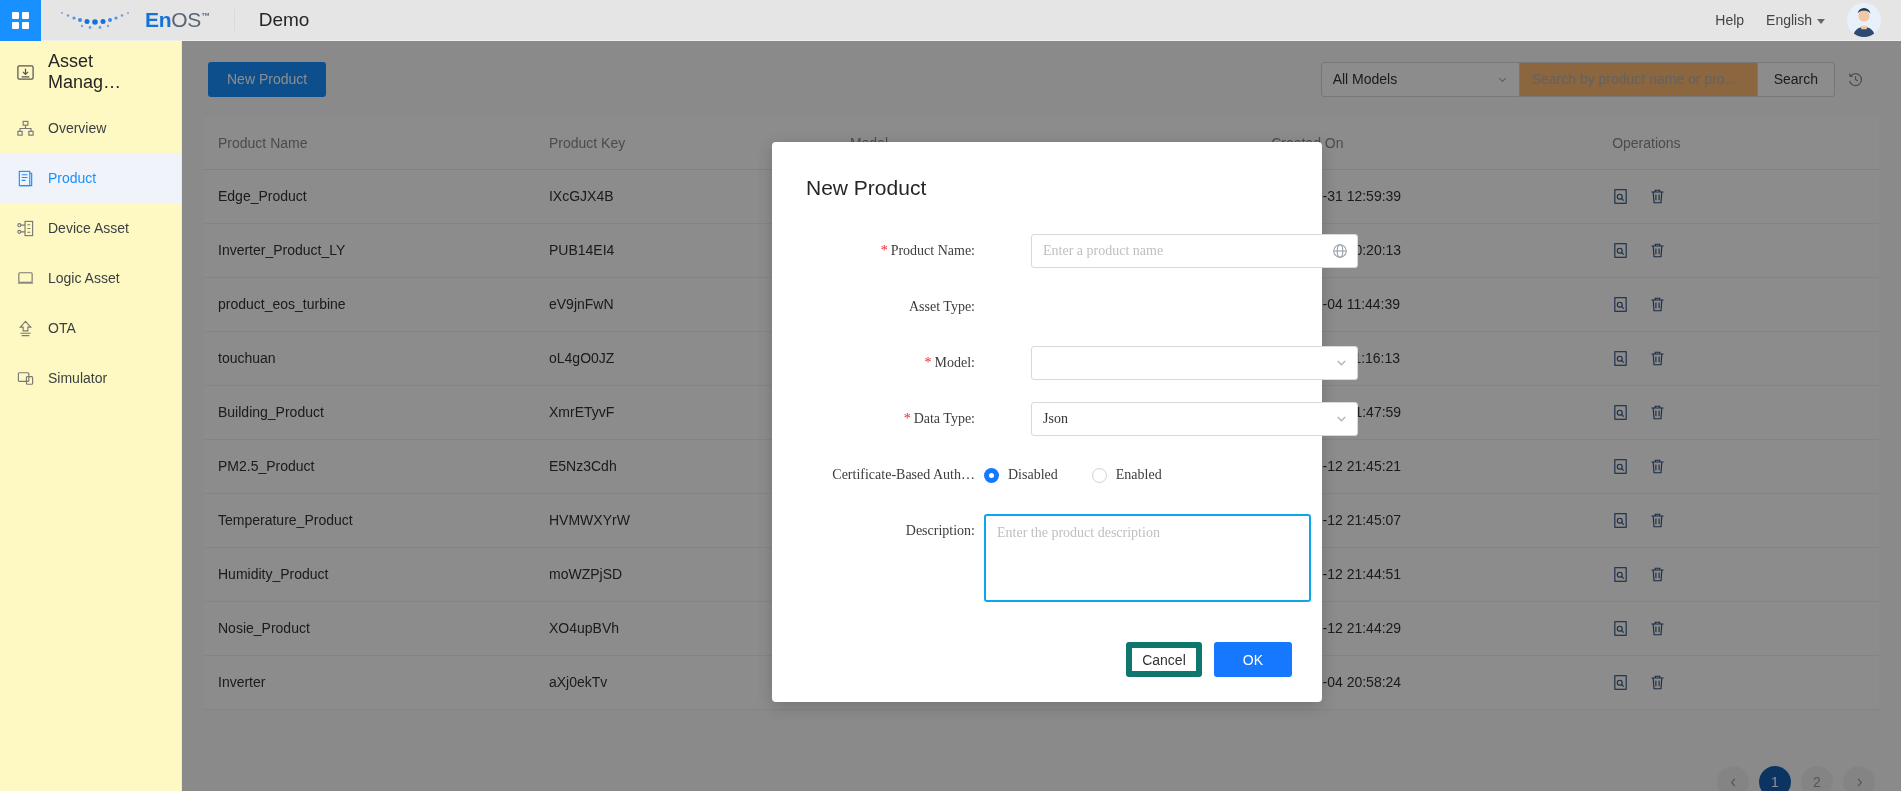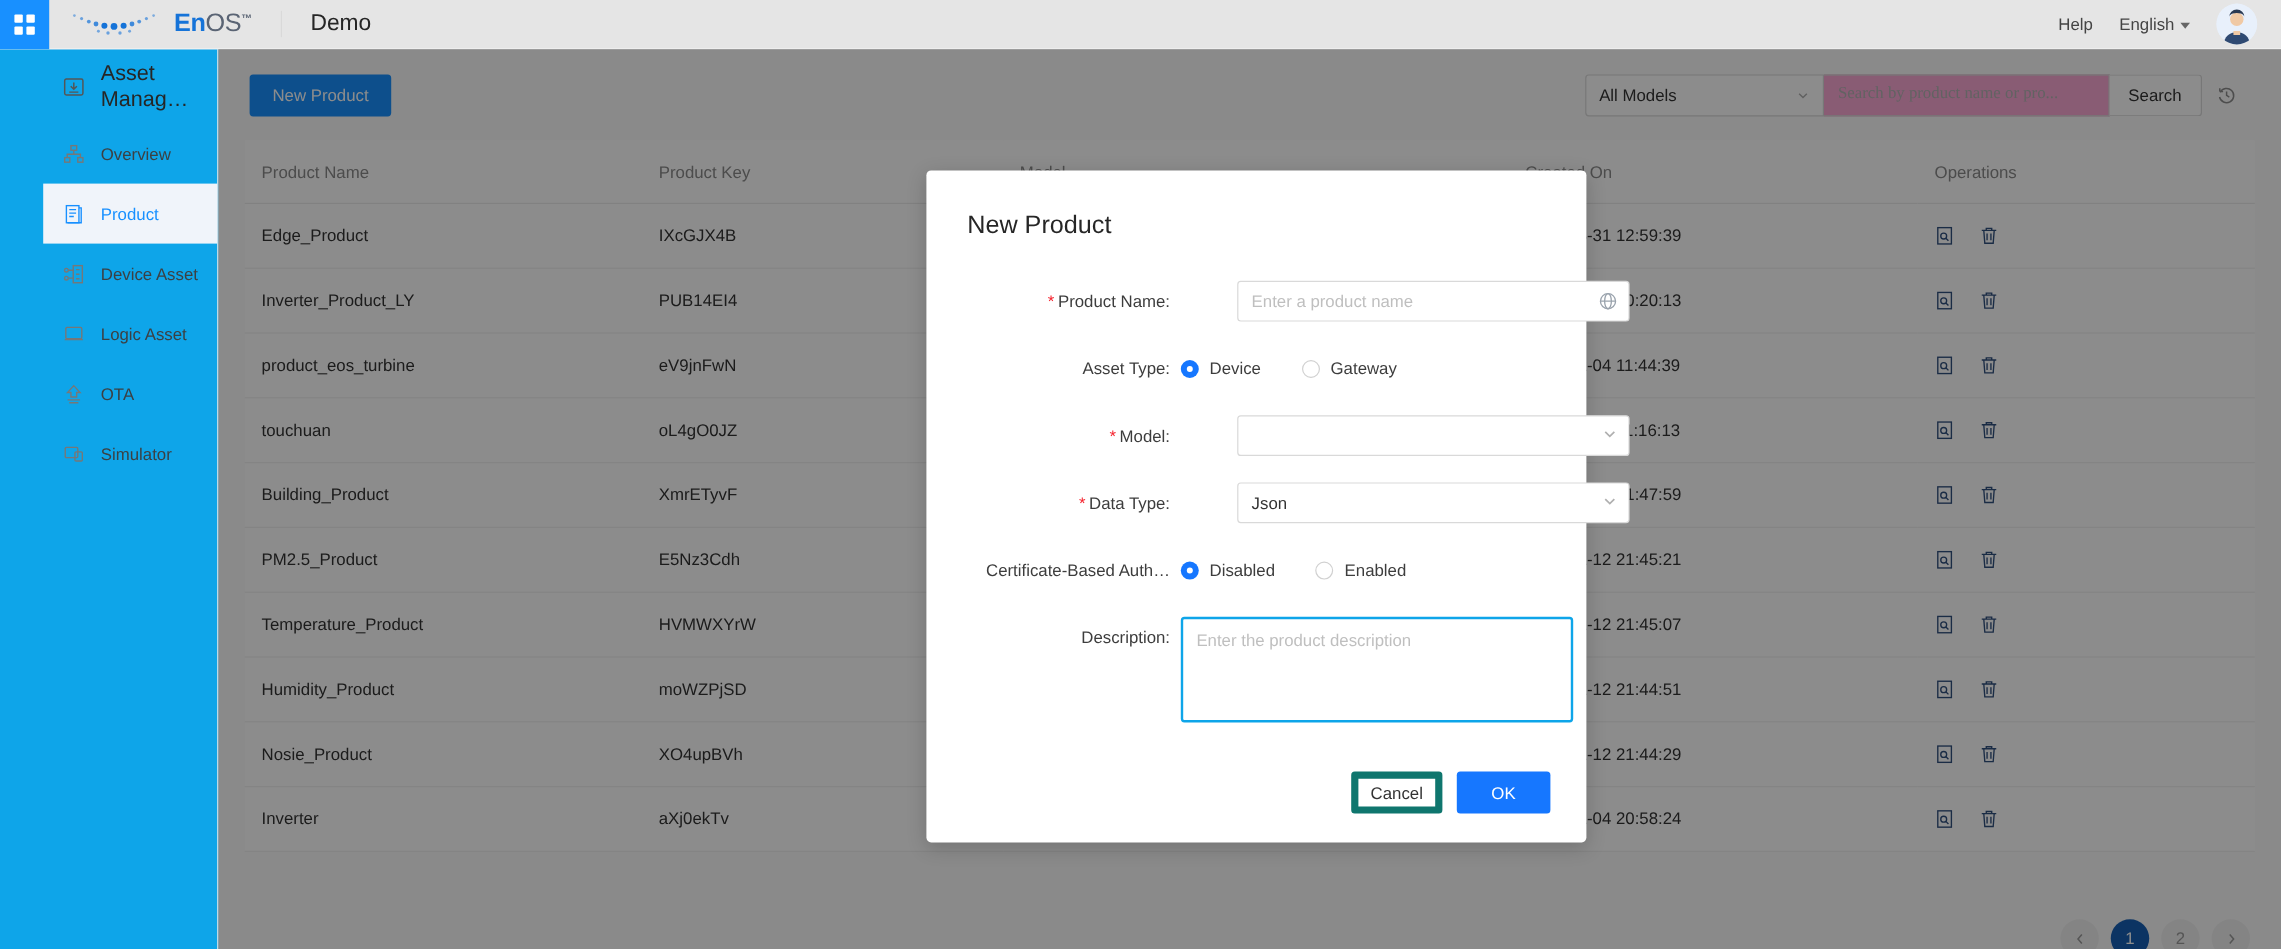--- a/index.html
+++ b/index.html
@@ -31,21 +31,21 @@
   .vdiv { width: 1px; height: 22px; background: #d9d9d9; margin: 0 14px; }
   .demo-title { font-size: 19px; color: #262626; }
   .topright { margin-left: auto; display: flex; align-items: center; gap: 22px; padding-right: 20px; }
   .topright a { font-size: 14px; color: #444; text-decoration: none; cursor: pointer; }
   .caret-d { display:inline-block; width:0;height:0;border-left:4px solid transparent;border-right:4px solid transparent;border-top:5px solid #666; margin-left:5px; vertical-align: middle;}
   .avatar { width: 34px; height: 34px; border-radius: 50%; background: #e8f0fb; overflow: hidden; display:block; cursor:pointer;}
 
   
   .sidebar {
     position: absolute; top: 41px; left: 0; width: 182px; height: 750px;
-    background: #0ea5e9; border-right: 1px solid #e8e8e8; z-index: 4; padding-left: 36px;
+    background: #fef9c3; border-right: 1px solid #e8e8e8; z-index: 4;
   }
   .side-head {
     display: flex; align-items: center; gap: 13px;
     height: 62px; padding: 0 16px; font-size: 18px; color: #262626;
   }
   .side-item {
     display: flex; align-items: center; gap: 13px;
     height: 50px; padding: 0 16px; font-size: 14px; color: #3c4043; cursor: pointer;
   }
   .side-item.active { background: #f0f4fa; color: #1890ff; }
@@ -60,21 +60,21 @@
   }
   .tool-right { margin-left: auto; display: flex; align-items: center; }
   .sel-models {
     width: 199px; height: 35px; border: 1px solid #d9d9d9; background:#fff;
     border-radius: 3px 0 0 3px; display: flex; align-items: center; padding: 0 11px;
     font-size: 14px; color: #333; cursor: pointer;
   }
   .sel-models .chev { margin-left: auto; }
   .search-input {
     width: 238px; height: 35px; border: 1px solid #d9d9d9; border-left: none;
-    background: #f9a8d4; padding: 0 12px; font-size: 14px; font-family: Liberation Serif, serif; color: #333;
+    background: #fdba74; padding: 0 12px; font-size: 14px; font-family: Liberation Sans, sans-serif; color: #333;
   }
   .search-input::placeholder { color: #b3b3b3; }
   .btn-search {
     height: 35px; padding: 0 16px; background: #fff; border: 1px solid #d9d9d9; border-left: none;
     border-radius: 0 3px 3px 0; font-size: 14px; font-family: inherit; color: #333; cursor: pointer;
   }
   .btn-reset { width: 40px; height: 35px; display:flex; align-items:center; justify-content:center; cursor:pointer; }
 
   
   .tablewrap { position: absolute; top: 76px; left: 22px; width: 1675px; background: #fff; }
@@ -101,21 +101,21 @@
   .pgbtn.active { background: #1760b4; color: #fff; }
 
   
   .overlay { position: absolute; top: 41px; left: 182px; width: 1719px; height: 750px; background: rgba(0,0,0,0.45); z-index: 20; }
   .modal {
     position: absolute; top: 142px; left: 772px; width: 550px; height: 560px;
     background: #fff; border-radius: 4px; z-index: 30; box-shadow: 0 4px 16px rgba(0,0,0,0.18);
     padding: 26px 30px;
   }
   .modal-title { font-size: 21px; color: #262626; margin: 8px 0 34px 4px; }
-  .frow { display: flex; align-items: flex-start; margin-bottom: 22px; }
+  .frow { display: flex; align-items: flex-start; margin-bottom: 22px; font-family: Liberation Serif, serif; }
   .flabel {
     width: 182px; flex: 0 0 182px; text-align: right; font-size: 14px; color: #3d3d3d;
     line-height: 34px; padding-right: 9px; white-space: nowrap;
   }
   .req { color: #f5222d; margin-right: 3px; }
   .fctrl { flex: 1; position: relative; }
   .txtin, .selin {
     width: 327px; height: 34px; border: 1px solid #d9d9d9; border-radius: 3px;
     padding: 0 32px 0 11px; font-size: 14px; font-family: inherit; color: #333; background: #fff;
     display: flex; align-items: center; margin-left: 47px;
@@ -509,32 +509,20 @@
               <circle cx="8" cy="8" r="6.3"></circle>
               <ellipse cx="8" cy="8" rx="2.8" ry="6.3"></ellipse>
               <path d="M1.8 8h12.4"></path>
             </svg>
         </span>
       </div>
     </div>
 
     <div class="frow">
       <div class="flabel"><span>Asset Type</span>:</div>
-      <div class="fctrl">
-        <div class="radios">
-          <div class="radio">
-            <span class="rdot on"></span>
-            <span class="rlabel">Device</span>
-          </div>
-          <div class="radio">
-            <span class="rdot"></span>
-            <span class="rlabel">Gateway</span>
-          </div>
-        </div>
-      </div>
     </div>
 
     <div class="frow">
       <div class="flabel"><span class="req">*</span><span>Model</span>:</div>
       <div class="fctrl">
         <div class="selin">
           <span></span>
         </div>
         <span class="fld-icon">
           <svg width="13" height="13" viewBox="0 0 12 12" fill="none" stroke="#b0b0b0" stroke-width="1.3">

